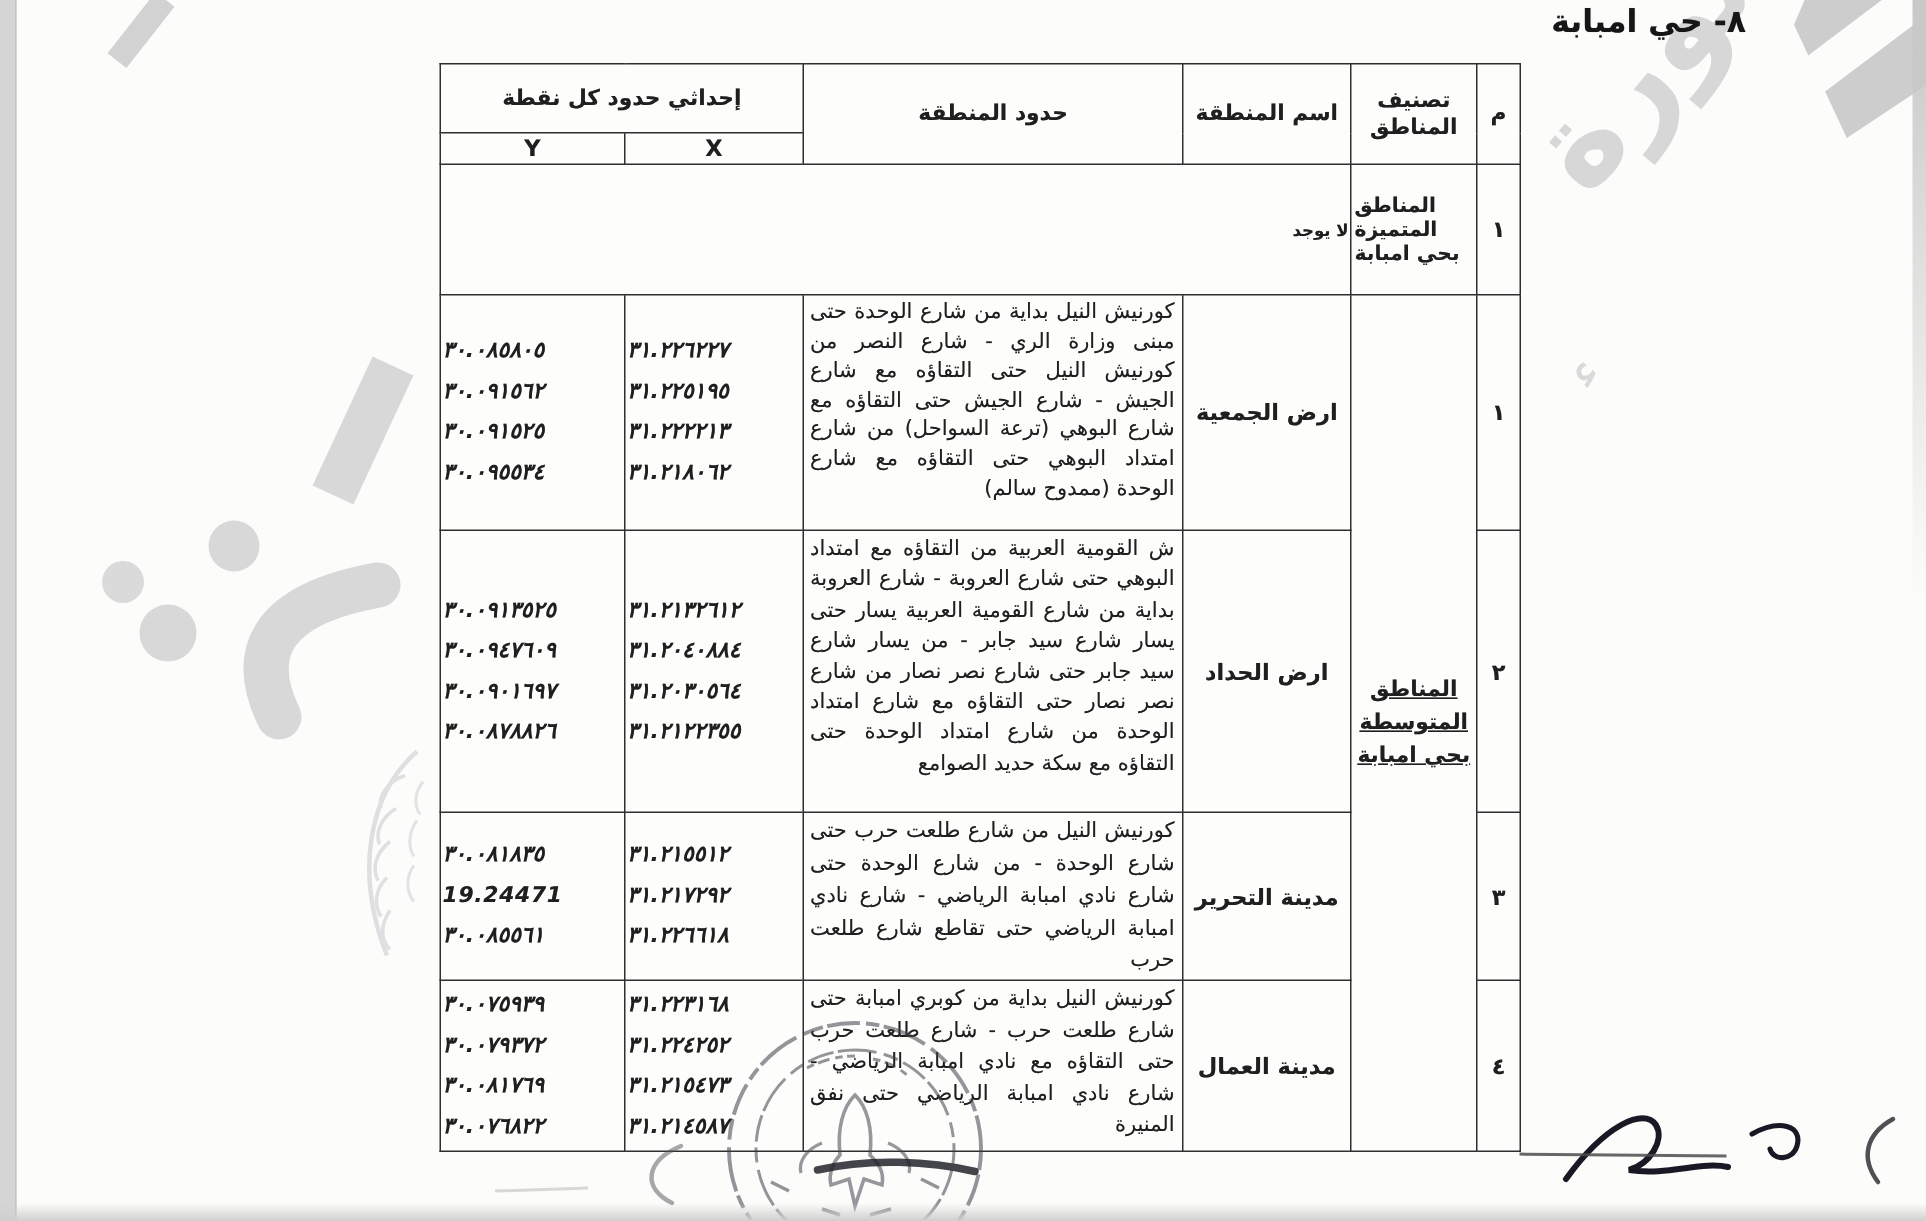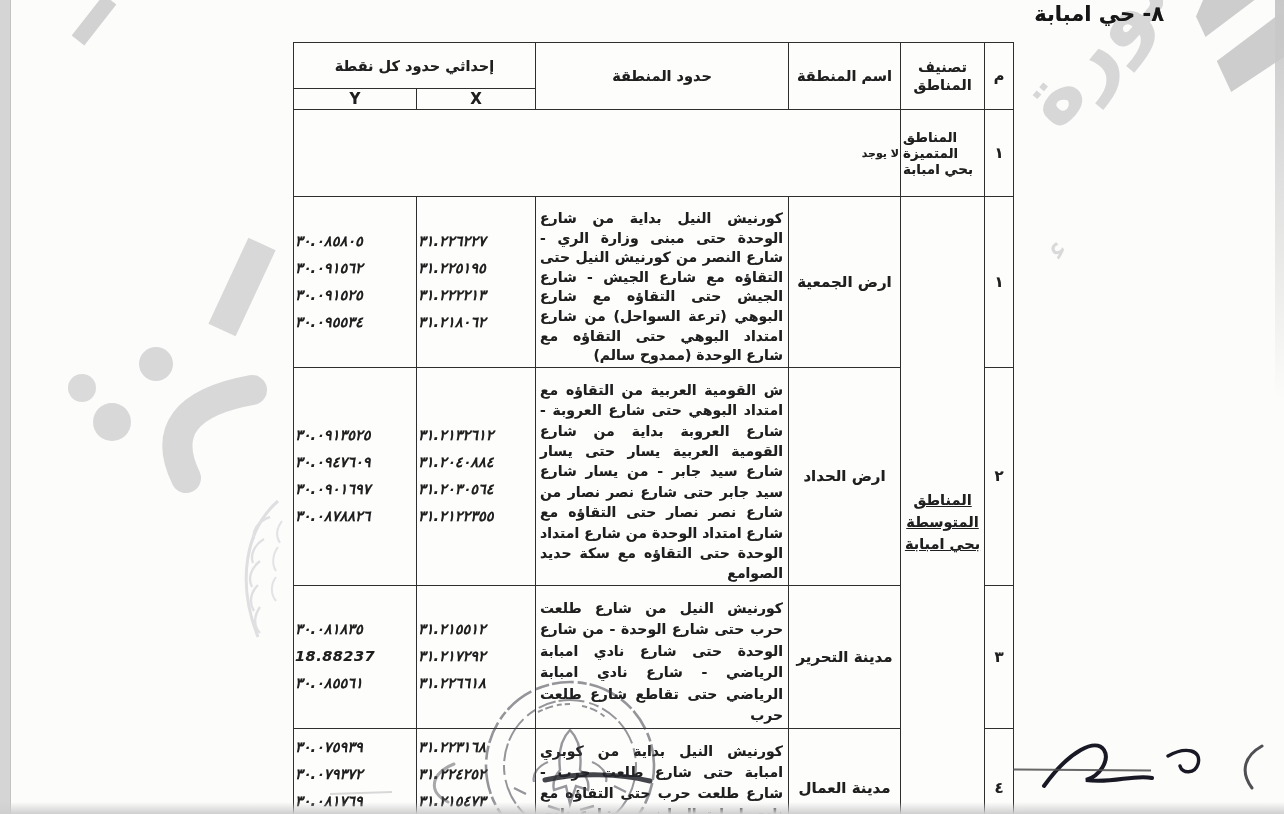--- a/index.html
+++ b/index.html
@@ -40,22 +40,22 @@
     border:1.6px solid #2f2f2f;overflow:hidden;
     text-shadow:0 0 .4px rgba(20,20,20,.45);
   }
   .hdr{font-weight:bold;font-size:14.5px;text-align:center;line-height:18px;}
   .axis{font-weight:bold;font-size:15px;text-align:center;font-family:"DejaVu Sans",sans-serif;line-height:18px;}
   .num{font-weight:bold;font-size:15px;text-align:center;}
   .clsf{font-weight:bold;font-size:13.5px;text-align:left;line-height:16px;padding:0 2px;}
   .clsf-mid{font-weight:bold;font-size:14.5px;text-align:center;line-height:22px;padding:0 2px;text-decoration:underline;}
   .name{font-weight:bold;font-size:15px;text-align:center;padding:16px 4px;}
   .bound{
-    font-weight:bold;font-size:14px;line-height:19.6px;text-align:justify;
-    vertical-align:top;padding:12px 5px 1px 4px;margin-top:48px;
+    font-weight:normal;font-size:14px;line-height:19.6px;text-align:justify;
+    vertical-align:top;padding:2px 5px 1px 4px;margin-top:48px;
   }
   .coord{font-weight:bold;font-size:14.5px;text-align:left;letter-spacing:.5px;font-style:italic;}
   .coord div{line-height:27px;}
   .none-cell{font-weight:bold;font-size:11px;text-align:right;}
   
   .stamp{position:absolute;left:478px;top:678px;opacity:.55;}
   .sig{position:absolute;left:1030px;top:730px;}
   .pen-under-stamp{position:absolute;left:540px;top:768px;}
   .pen-c-curve{position:absolute;left:420px;top:760px;opacity:.5;}
   .line-ext{position:absolute;left:1013px;top:769px;width:138px;height:2.4px;background:#4c4c4c;transform:rotate(.5deg);opacity:.85;}
@@ -156,21 +156,21 @@
           <td class="num">٣</td>
           <td class="name">مدينة التحرير</td>
           <td class="bound" style="line-height:21.5px">كورنيش النيل من شارع طلعت حرب حتى شارع الوحدة - من شارع الوحدة حتى شارع نادي امبابة الرياضي - شارع نادي امبابة الرياضي حتى تقاطع شارع طلعت حرب</td>
           <td class="coord">
             <div>٣١.٢١٥٥١٢</div>
             <div>٣١.٢١٧٢٩٢</div>
             <div>٣١.٢٢٦٦١٨</div>
           </td>
           <td class="coord">
             <div>٣٠.٠٨١٨٣٥</div>
-            <div>18.88237</div>
+            <div>19.24471</div>
             <div>٣٠.٠٨٥٥٦١</div>
           </td>
         </tr>
 
         <tr style="height:114px">
           <td class="num">٤</td>
           <td class="name">مدينة العمال</td>
           <td class="bound" style="line-height:21px">كورنيش النيل بداية من كوبري امبابة حتى شارع طلعت حرب - شارع طلعت حرب حتى التقاؤه مع نادي امبابة الرياضي - شارع نادي امبابة الرياضي حتى نفق المنيرة</td>
           <td class="coord">
             <div>٣١.٢٢٣١٦٨</div>

